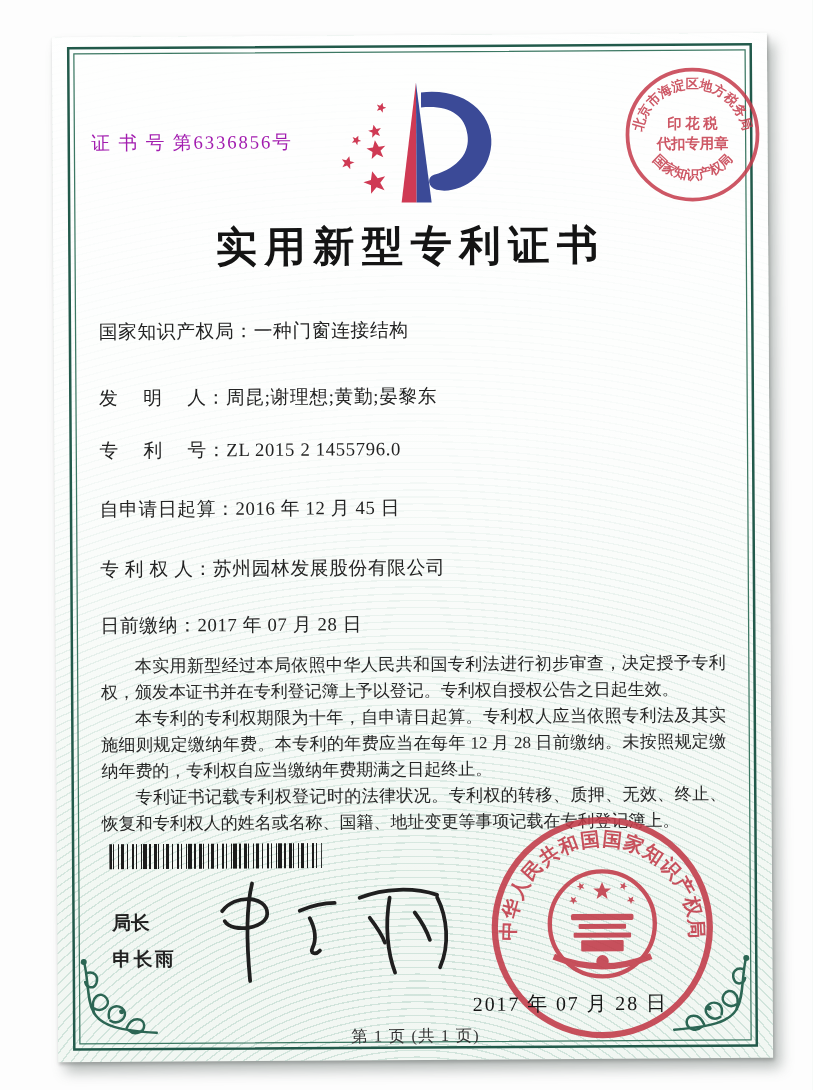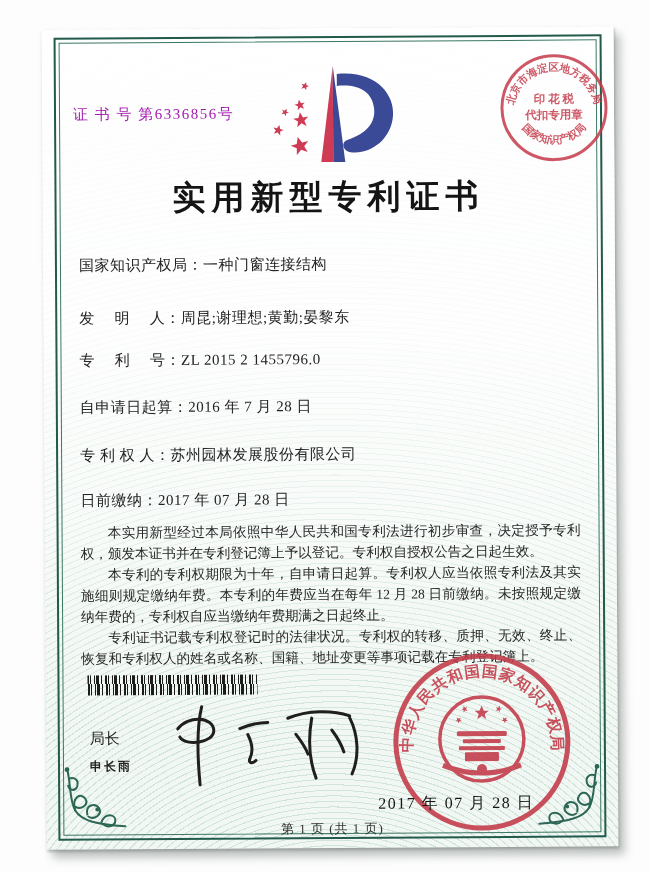--- a/index.html
+++ b/index.html
@@ -29,22 +29,22 @@
   .field{left:36px;font-size:15px;color:#232323;letter-spacing:.5px;white-space:nowrap;}
   .f0{top:227px}.f1{top:280px}.f2{top:322px}.f3{top:369px}.f4{top:417px}.f5{top:462px}
   .paras{left:36px;width:500px;top:493px;font-size:13.6px;line-height:21px;
          text-align:justify;color:#262626;}
   .paras p{margin:0;text-indent:2em;}
   .barcode{left:42px;top:646px;width:170px;height:20px;
     background:repeating-linear-gradient(90deg,
       #1c1c1c 0 2px,transparent 2px 3px,#1c1c1c 3px 4px,transparent 4px 7px,
       #1c1c1c 7px 8px,transparent 8px 9px,#1c1c1c 9px 12px,transparent 12px 14px,
       #1c1c1c 14px 15px,transparent 15px 18px);}
-  .sig-title{left:44px;top:700px;font-size:15px;font-weight:400;color:#222;}
-  .sig-name{left:44px;top:729px;font-size:12px;font-weight:700;color:#222;letter-spacing:2px;}
+  .sig-title{left:44px;top:700px;font-size:15px;font-weight:700;color:#222;}
+  .sig-name{left:44px;top:729px;font-size:15px;font-weight:700;color:#222;letter-spacing:2px;}
   .sig-svg{left:110px;top:660px;}
   .seal-office{left:341px;top:620px;opacity:.88;}
   .issue-date{left:332px;top:766px;font-size:16px;color:#161616;letter-spacing:1.5px;z-index:5;}
   .footer{left:0;right:0;top:792px;text-align:center;font-size:13px;color:#333;letter-spacing:1px;}
   .tax-seal{left:447px;top:16px;opacity:.85;}
   .logo{left:203px;top:32px;}
   .flourish{bottom:13px;width:70px;height:70px;color:#2c6654;}
   .flourish.left{left:15px;}
   .flourish.right{right:15px;transform:scaleX(-1);}
   svg{display:block;}
@@ -114,21 +114,21 @@
       <use href="#star" transform="translate(33,70) scale(0.55) rotate(14)"></use>
       <use href="#star" transform="translate(55,86) scale(0.95) rotate(-15)"></use>
     </g>
   </svg>
 
   <div class="abs title">实用新型专利证书</div>
 
   <div class="abs field f0"><span>国家知识产权局：</span><span>一种门窗连接结构</span></div>
   <div class="abs field f1"><span>发　 明 　人：</span><span>周昆;谢理想;黄勤;晏黎东</span></div>
   <div class="abs field f2"><span>专 　利 　号：</span><span>ZL 2015 2 1455796.0</span></div>
-  <div class="abs field f3"><span>自申请日起算：</span><span>2016 年 7 月 28 日</span></div>
+  <div class="abs field f3"><span>自申请日起算：</span><span>2016 年 12 月 45 日</span></div>
   <div class="abs field f4"><span>专 利 权 人：</span><span>苏州园林发展股份有限公司</span></div>
   <div class="abs field f5"><span>日前缴纳：</span><span>2017 年 07 月 28 日</span></div>
 
   <div class="abs paras">
     <p>本实用新型经过本局依照中华人民共和国专利法进行初步审查，决定授予专利权，颁发本证书并在专利登记簿上予以登记。专利权自授权公告之日起生效。</p>
     <p>本专利的专利权期限为十年，自申请日起算。专利权人应当依照专利法及其实施细则规定缴纳年费。本专利的年费应当在每年 12 月 28 日前缴纳。未按照规定缴纳年费的，专利权自应当缴纳年费期满之日起终止。</p>
     <p>专利证书记载专利权登记时的法律状况。专利权的转移、质押、无效、终止、恢复和专利权人的姓名或名称、国籍、地址变更等事项记载在专利登记簿上。</p>
   </div>
 
   <div class="abs barcode"></div>

